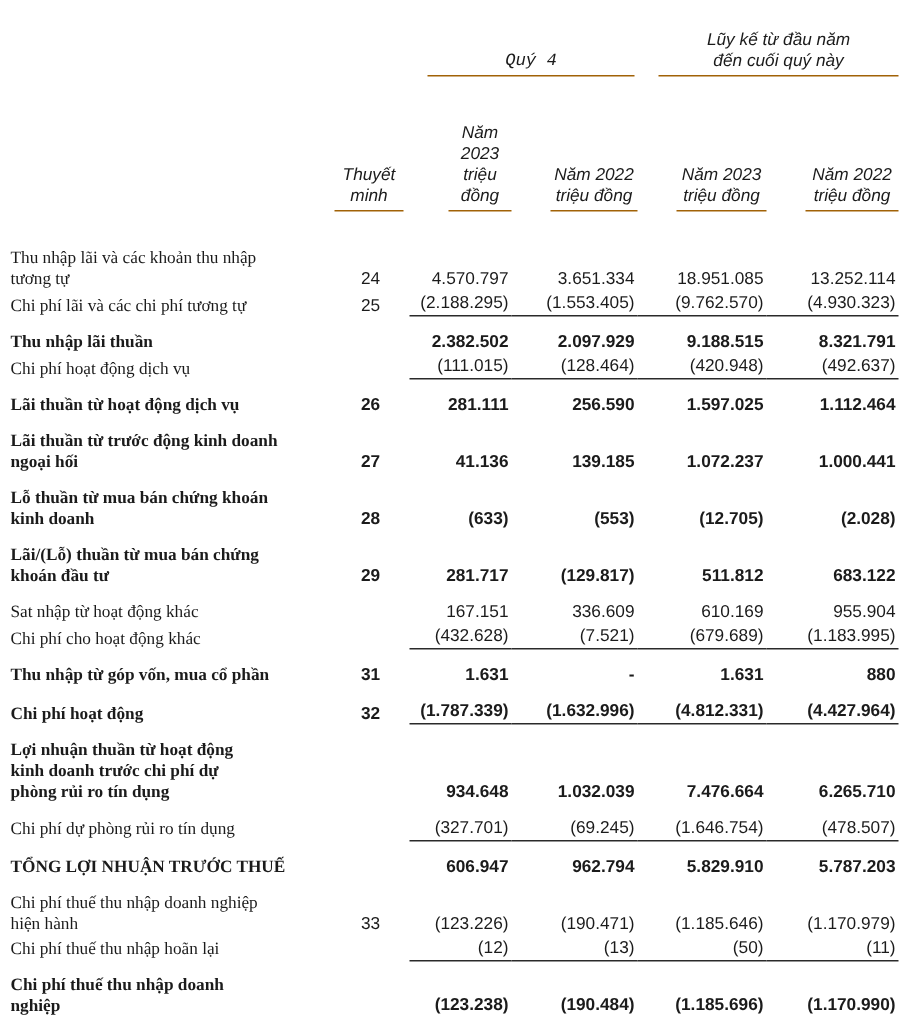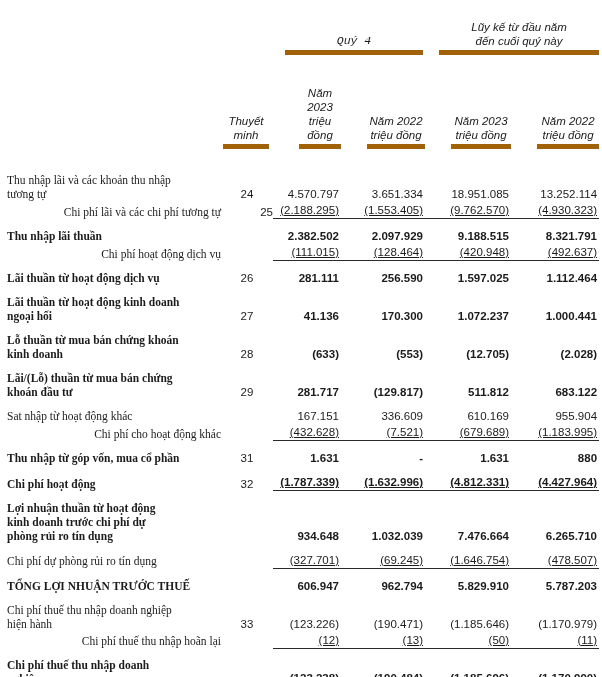--- a/index.html
+++ b/index.html
@@ -29,37 +29,37 @@
   td {
     vertical-align: bottom;
     padding: 0;
     font-size: 11.5px;
     line-height: 14px;
     white-space: pre-line;
   }
   
   thead td { font-style: italic; text-align: center; }
   .hline {
-    border-bottom: 5px solid #a16207;
+    border-bottom: 1px solid #a16207;
     padding-bottom: 2px;
   }
   .grp1 .hline { margin-left: 12px; margin-right: 2px; font-family: Liberation Mono, monospace; }
   .grp2 .hline { margin-left: 14px; }
   .subhead td { padding-top: 3px; }
   .subhead .hline { margin-left: 26px; }
   .subhead .note-h .hline { margin-left: 2px; margin-right: 4px; }
   
   .lbl { text-align: left; font-family: Liberation Serif, serif; }
   .note { text-align: center; }
   .val { text-align: right; padding-right: 2px; }
   tr.gap td { padding-top: 10px; }
-  tr.tight td { padding-top: 2px; text-align: right; }
+  tr.tight td { padding-top: 2px; }
   tr.bold td { font-weight: bold; }
-  tr.bold td.note { font-weight: normal; }
-  td.u1 { border-bottom: 1px solid #2a2a2a; padding-bottom: 1px; text-decoration: underline; }
+  tr.bold td.note { font-weight: bold; }
+  td.u1 { border-bottom: 1px solid #2a2a2a; padding-bottom: 1px; }
 </style>
 </head>
 <body>
 
 <div class="page">
   <table>
     <colgroup>
       <col style="width:214px">
       <col style="width:52px">
       <col style="width:68px">
@@ -139,25 +139,25 @@
         </tr>
         <tr class="gap bold">
           <td class="lbl">Lãi thuần từ hoạt động dịch vụ</td>
           <td class="note">26</td>
           <td class="val">281.111</td>
           <td class="val">256.590</td>
           <td class="val">1.597.025</td>
           <td class="val">1.112.464</td>
         </tr>
         <tr class="gap bold">
-          <td class="lbl">Lãi thuần từ hoạt động kinh doanh
+          <td class="lbl">Lãi thuần từ trước động kinh doanh
 ngoại hối</td>
           <td class="note">27</td>
           <td class="val">41.136</td>
-          <td class="val">170.300</td>
+          <td class="val">139.185</td>
           <td class="val">1.072.237</td>
           <td class="val">1.000.441</td>
         </tr>
         <tr class="gap bold">
           <td class="lbl">Lỗ thuần từ mua bán chứng khoán
 kinh doanh</td>
           <td class="note">28</td>
           <td class="val">(633)</td>
           <td class="val">(553)</td>
           <td class="val">(12.705)</td>

